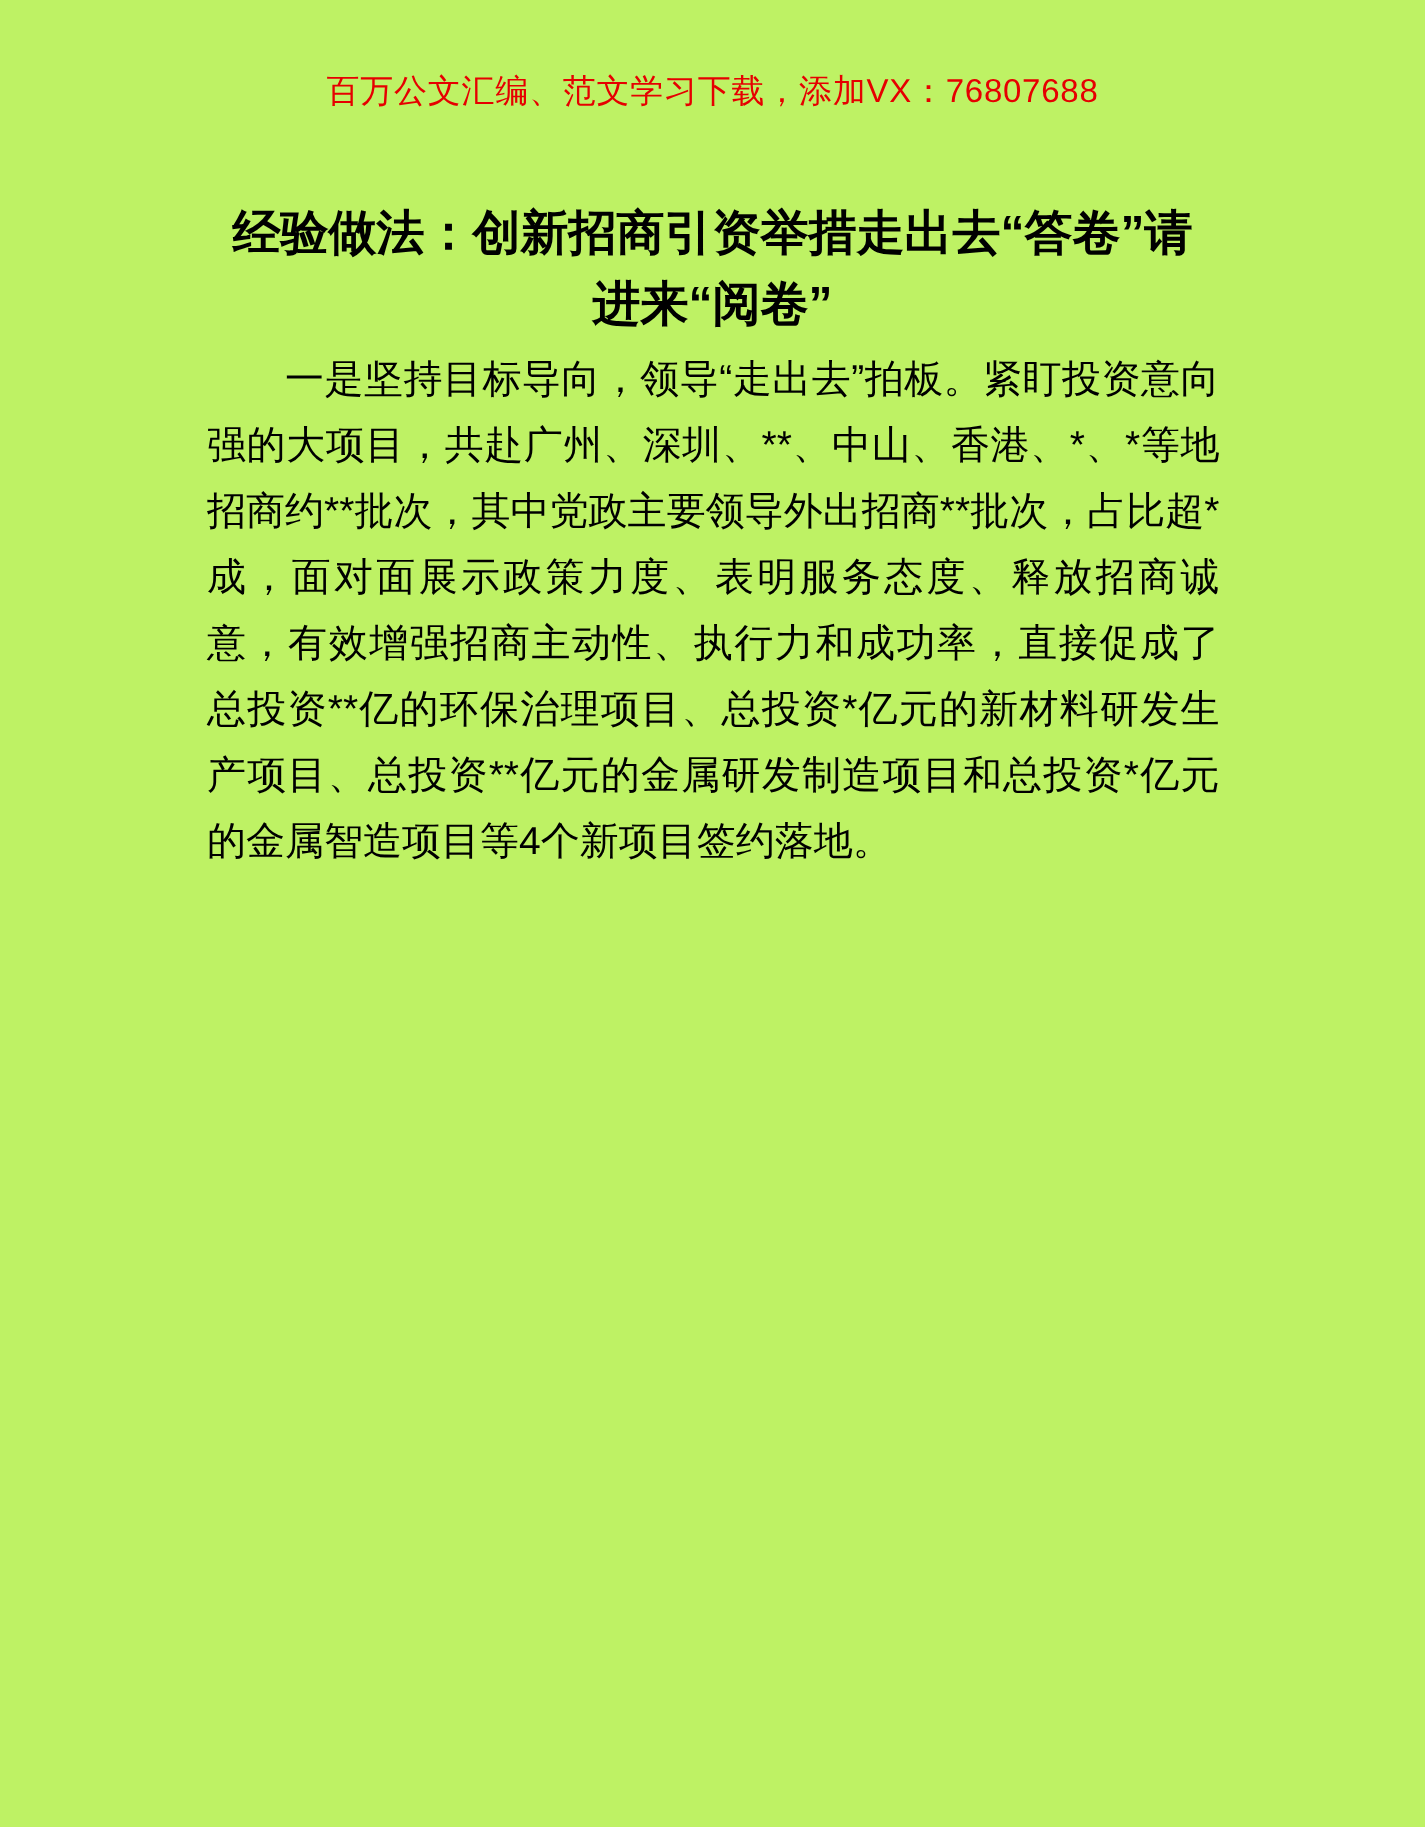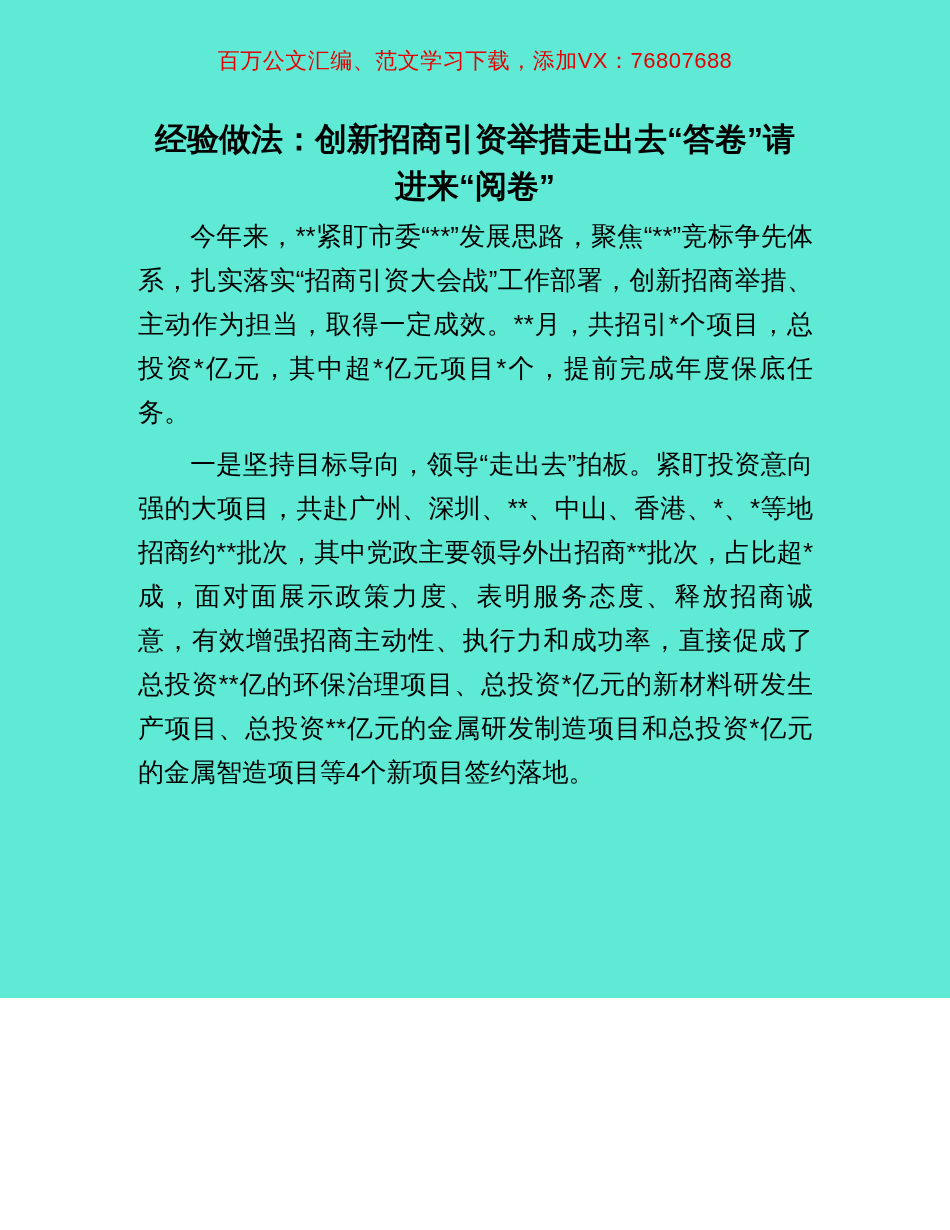--- a/index.html
+++ b/index.html
@@ -3,39 +3,39 @@
 <meta charset="utf-8">
 <style>
   html, body {
     margin: 0;
     padding: 0;
     background: #ffffff;
   }
   .page {
     position: relative;
     width: 950px;
-    height: 998px;
+    height: 1218px;
     margin: 0 auto;
-    background: #5eead4;
+    background: #bef264;
     overflow: hidden;
     font-family: "Liberation Sans", sans-serif;
     color: #000000;
   }
   .banner {
     padding-top: 46px;
     text-align: center;
     font-size: 22px;
     line-height: 30px;
     font-weight: 400;
     color: #e60000;
     letter-spacing: 0.5px;
   }
   .title {
     width: 660px;
-    margin: 40px auto 0 auto;
+    margin: 56px auto 0 auto;
     text-align: center;
     font-size: 32px;
     line-height: 47px;
     font-weight: 700;
     color: #000000;
   }
   .content {
     margin: 4px 137px 0 138px;
   }
   .content p {
@@ -53,16 +53,15 @@
 </style>
 </head>
 <body>
 
 <div class="page">
   <div class="banner">百万公文汇编、范文学习下载，添加VX：76807688</div>
 
   <h1 class="title">经验做法：创新招商引资举措走出去“答卷”请进来“阅卷”</h1>
 
   <div class="content">
-    <p>今年来，**紧盯市委“**”发展思路，聚焦“**”竞标争先体系，扎实落实“招商引资大会战”工作部署，创新招商举措、主动作为担当，取得一定成效。**月，共招引*个项目，总投资*亿元，其中超*亿元项目*个，提前完成年度保底任务。</p>
     <p>一是坚持目标导向，领导“走出去”拍板。紧盯投资意向强的大项目，共赴广州、深圳、**、中山、香港、*、*等地招商约**批次，其中党政主要领导外出招商**批次，占比超*成，面对面展示政策力度、表明服务态度、释放招商诚意，有效增强招商主动性、执行力和成功率，直接促成了总投资**亿的环保治理项目、总投资*亿元的新材料研发生产项目、总投资**亿元的金属研发制造项目和总投资*亿元的金属智造项目等4个新项目签约落地。</p>
   </div>
 </div>
 
 </body></html>

